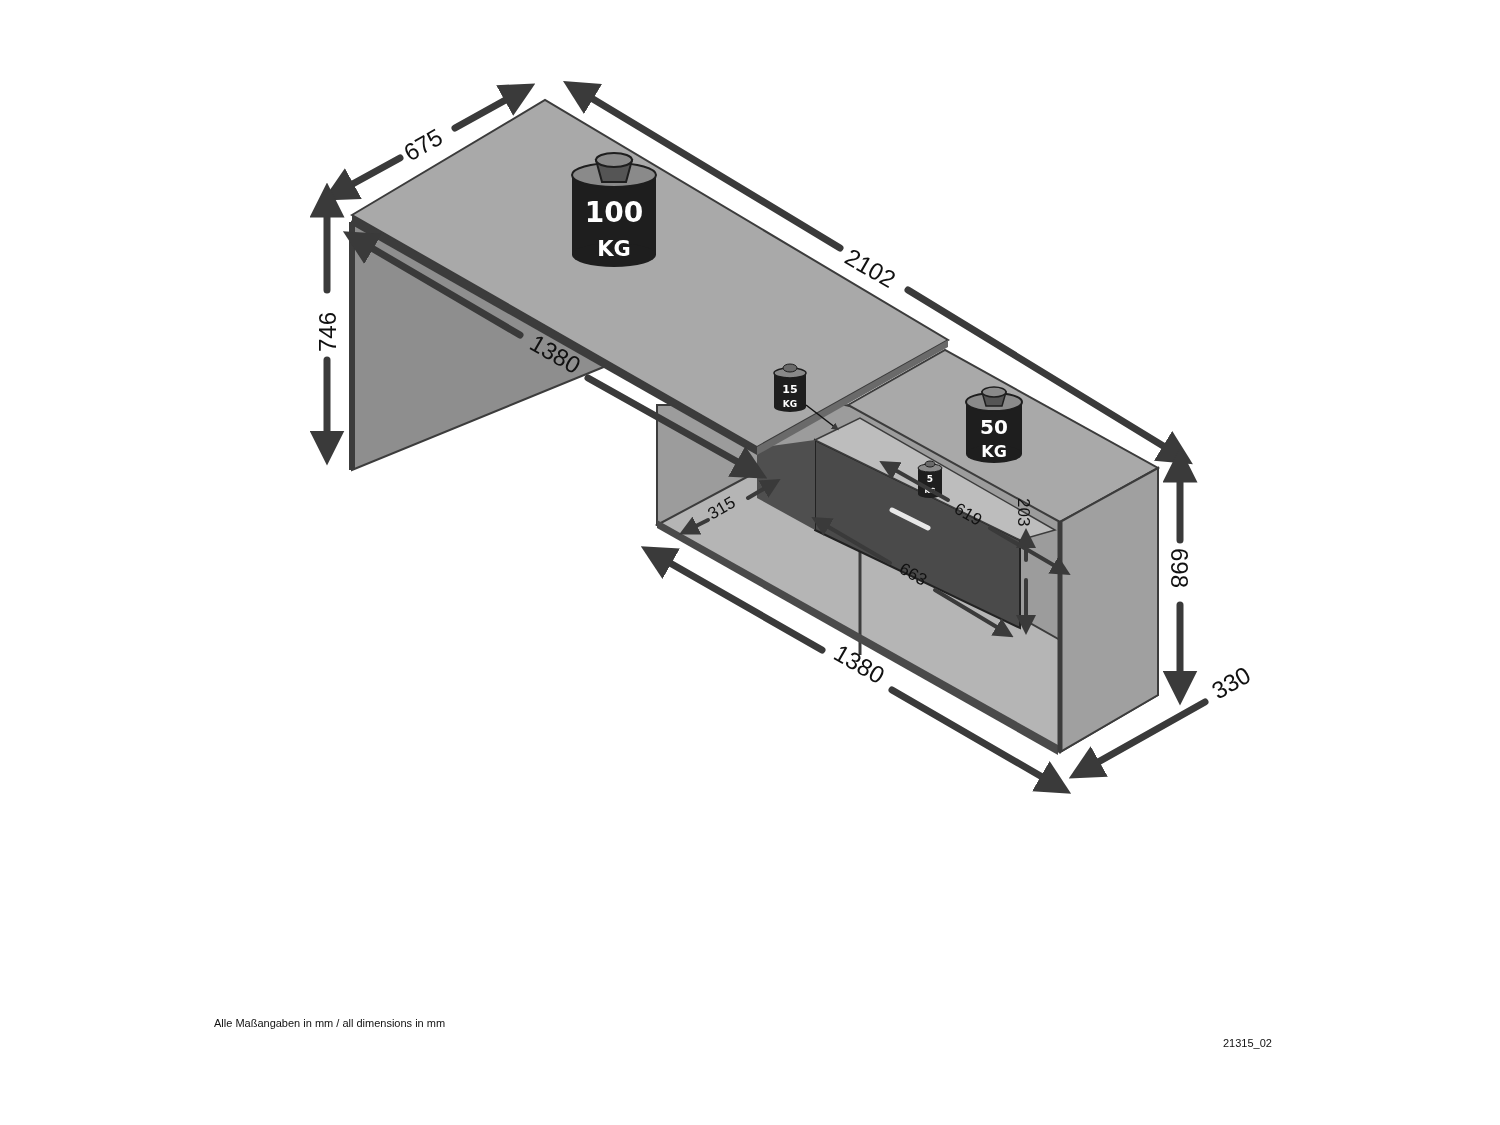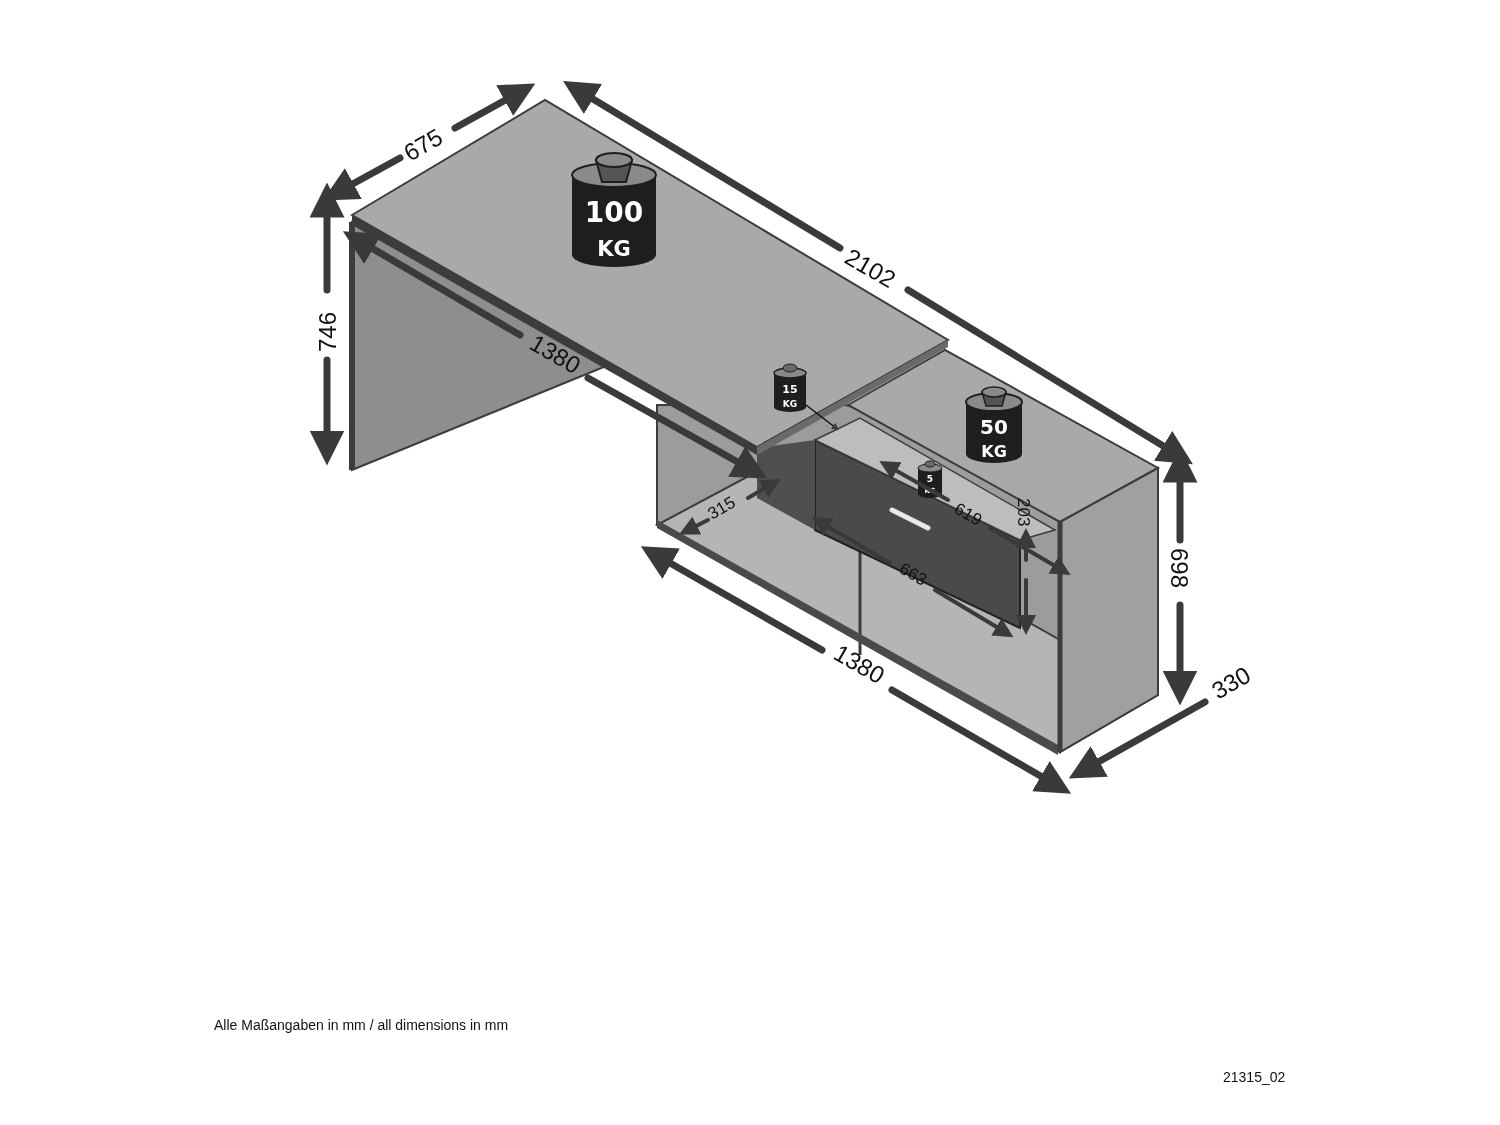--- a/index.html
+++ b/index.html
@@ -4,23 +4,23 @@
 <style>
   html, body { margin: 0; padding: 0; background: #ffffff; }
   body { width: 1500px; height: 1125px; position: relative; overflow: hidden;
          font-family: "Liberation Sans", sans-serif; }
   #canvas { position: absolute; left: 0; top: 0; width: 1500px; height: 1125px; }
   .dim { font-family: "Liberation Sans", sans-serif; font-size: 24px; fill: #111; }
   .dim-sm { font-family: "Liberation Sans", sans-serif; font-size: 17px; fill: #111; }
   .wt { font-family: "DejaVu Sans", sans-serif; font-weight: bold; fill: #fff; text-anchor: middle; }
   .arrow-line { stroke: #3a3a3a; stroke-width: 7; stroke-linecap: round; fill: none; }
   .arrow-line-sm { stroke: #3a3a3a; stroke-width: 4; stroke-linecap: round; fill: none; }
-  .footer { position: absolute; font-size: 14px; color: #111; }
+  .footer { position: absolute; font-size: 11px; color: #111; }
   #footer-note { left: 214px; top: 1017px; }
-  #footer-code { left: 1223px; top: 1069px; }
+  #footer-code { left: 1223px; top: 1037px; }
 </style>
 </head>
 <body>
 
 <svg id="canvas" viewBox="0 0 1500 1125" xmlns="http://www.w3.org/2000/svg">
   <defs>
     <marker id="ah" viewBox="0 0 10 10" refX="5" refY="5" markerWidth="5" markerHeight="5" orient="auto-start-reverse">
       <path d="M0,0 L10,5 L0,10 Z" fill="#3a3a3a"></path>
     </marker>
     <marker id="ahs" viewBox="0 0 10 10" refX="5" refY="5" markerWidth="5" markerHeight="5" orient="auto-start-reverse">

